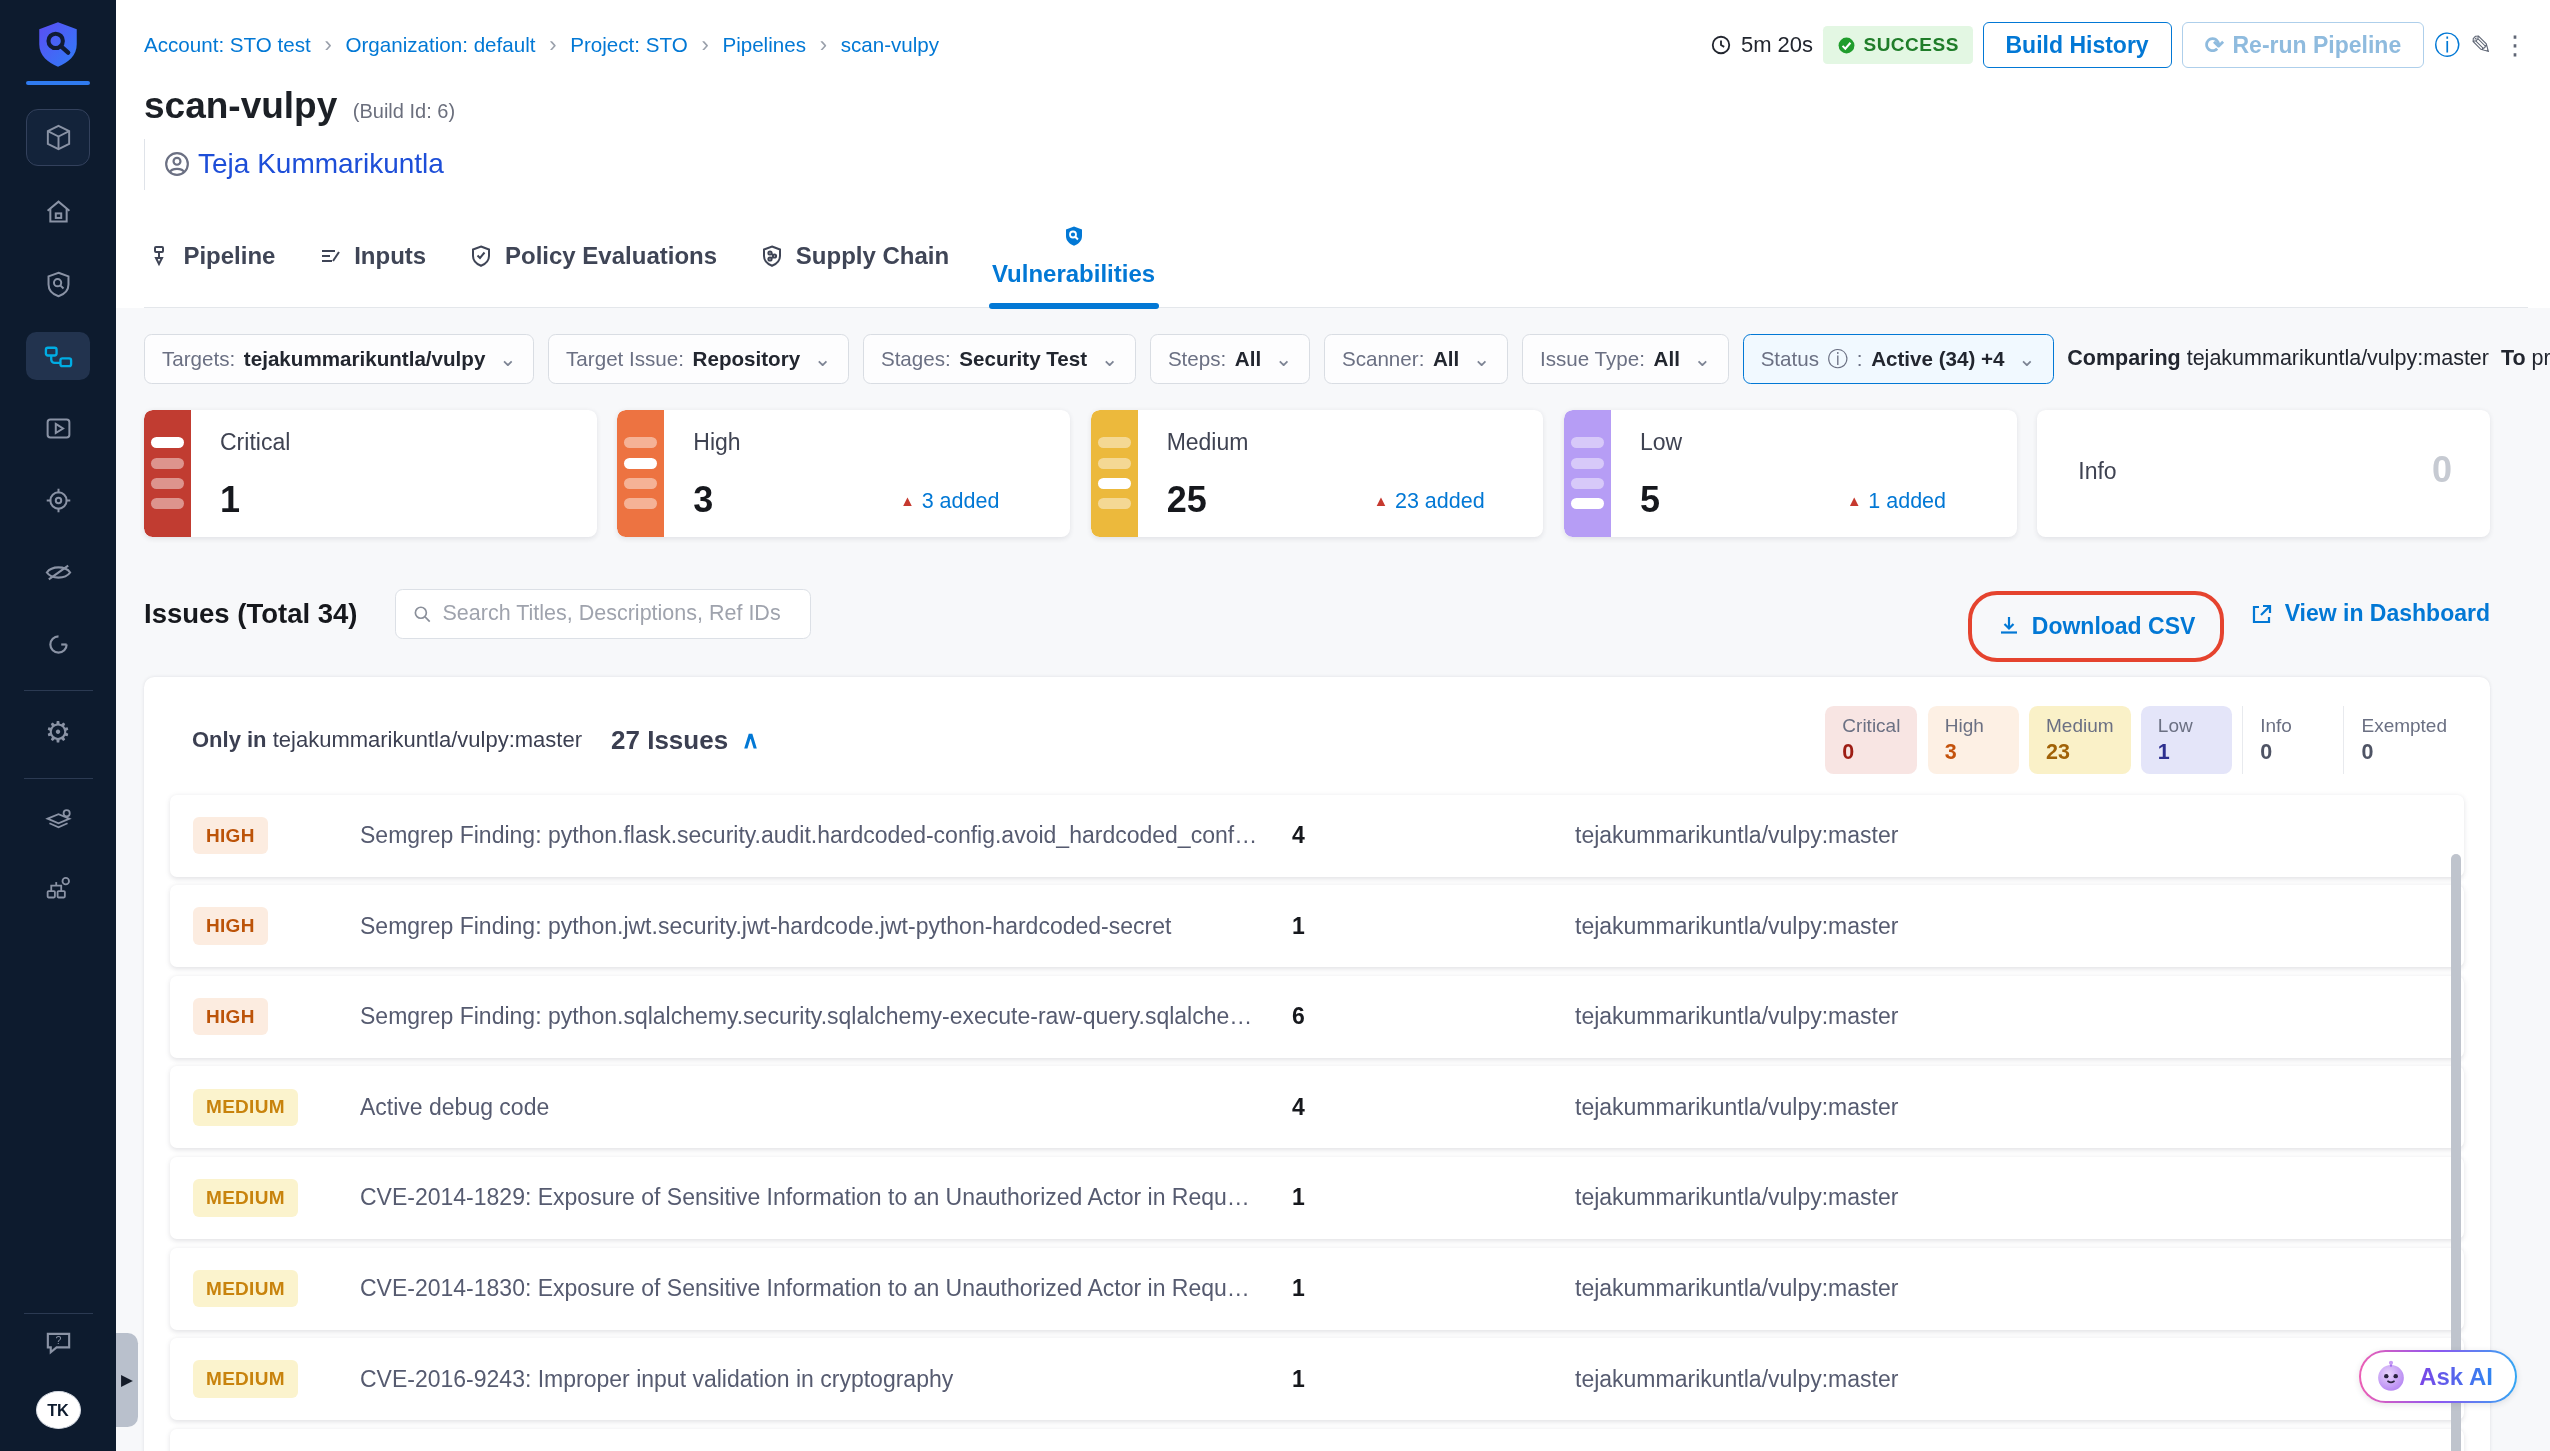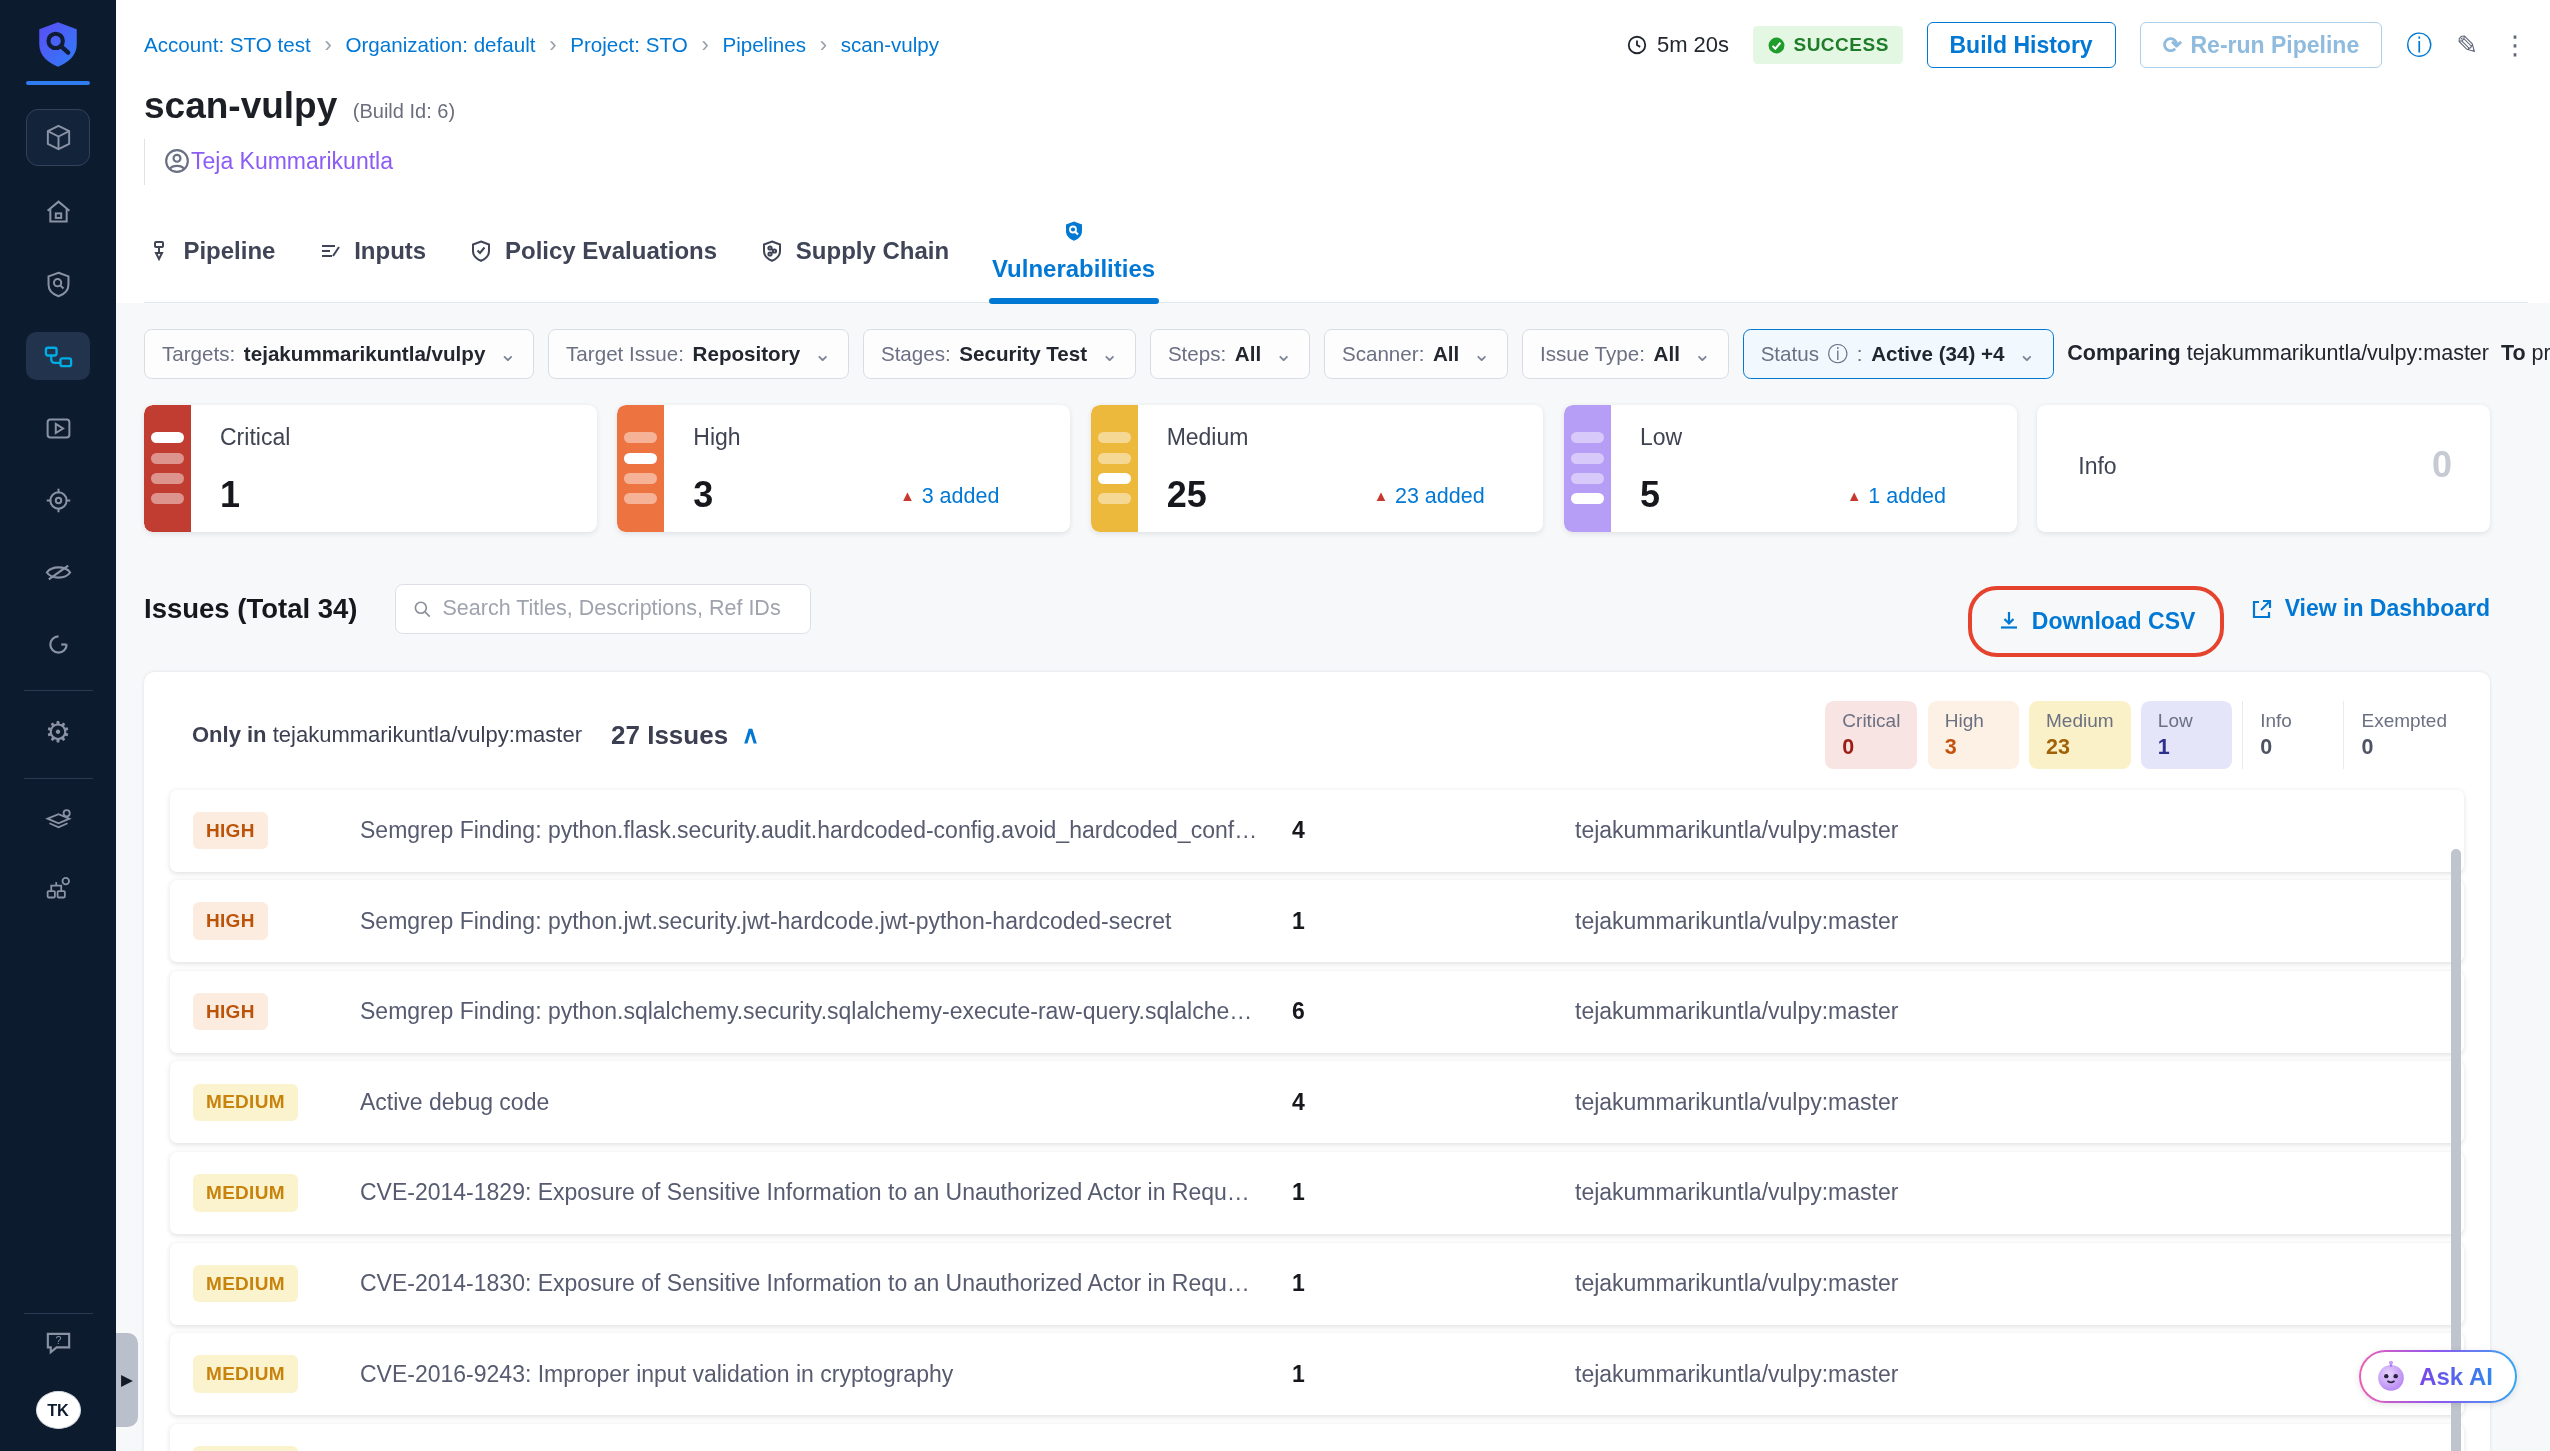--- a/index.html
+++ b/index.html
@@ -20,33 +20,33 @@
   .glyph { font-size:29px; line-height:1; color:#8a93a5; }
   .collapse-handle { position:absolute; left:116px; top:1333px; width:22px; height:94px; background:#b9c0cc; border-radius:0 10.3px 10.3px 0; display:flex; align-items:center; justify-content:center; color:#141b28; font-size:15.5px; z-index:6; }
 
   
   .main { position:absolute; left:116px; top:0; right:0; bottom:0; }
   .header-block { background:#ffffff; padding:22px 22px 0 28px; }
 
   .breadcrumb-row { display:flex; align-items:center; font-size:20.6px; }
   .crumb { color:#0278d5; cursor:pointer; }
   .crumb-sep { color:#9aa0ab; margin:0 13.7px; font-size:22px; }
-  .header-right { margin-left:auto; display:flex; align-items:center; gap:24px; }
+  .header-right { margin-left:auto; display:flex; align-items:center; gap:10px; }
   .duration { display:flex; align-items:center; gap:8.6px; color:#22262f; font-size:22px; }
   .status-badge { display:flex; align-items:center; gap:7.7px; background:#e3f7e3; color:#1f7d29; font-size:19px; font-weight:bold; letter-spacing:0.5px; padding:7.7px 13.7px; border-radius:4.3px; }
   .btn { display:flex; align-items:center; gap:8.6px; height:46px; padding:0 22px; border-radius:6px; font-size:23px; font-weight:600; background:#fff; cursor:pointer; }
   .btn.primary-outline { border:1.7px solid #0278d5; color:#0278d5; }
   .btn.disabled-outline { border:1.7px solid #aecfeb; color:#8fbbde; }
   .icon-plain { color:#5f6675; font-size:26px; cursor:pointer; }
   .info-glyph { color:#0278d5; font-size:26px; cursor:pointer; }
 
   .title-row { margin-top:17px; display:flex; align-items:baseline; gap:15.5px; }
   .page-title { font-size:37px; font-weight:bold; color:#1c2026; }
   .build-id { font-size:20px; color:#6b6f7d; }
-  .owner-row { margin-top:12px; border-left:1.7px solid #dfe3e9; padding:8.6px 0 10.3px 19px; display:flex; align-items:center; gap:1px; color:#8b5cf6; font-size:23px; }
+  .owner-row { margin-top:12px; border-left:1.7px solid #dfe3e9; padding:8.6px 0 10.3px 19px; display:flex; align-items:center; gap:8px; color:#1d4ed8; font-size:28px; }
 
   .tabs-row { margin-top:22px; display:flex; gap:36px; border-bottom:1.7px solid #e4e7eb; padding-bottom:0; }
   .tab { display:flex; align-items:center; gap:12px; font-size:24px; font-weight:600; color:#3f4556; padding:12px 3.4px 19px 3.4px; position:relative; cursor:pointer; }
   .tab.active { color:#0278d5;flex-direction:column; }
   .tab.active::after { content:""; position:absolute; left:0; right:0; bottom:-1.7px; height:5.2px; background:#0278d5; border-radius:3.4px; }
 
   
   .filters-row { display:flex; align-items:center; gap:13.7px; padding:26px 22px 0 28px;justify-content:space-between; }
   .filter { display:inline-flex; align-items:center; gap:8.6px; height:50px; padding:0 17px; background:#fdfdfe; border:1.7px solid #d9dde3; border-radius:7.7px; font-size:20.6px; white-space:nowrap; cursor:pointer; }
   .filter .flabel { color:#6b7083; }

